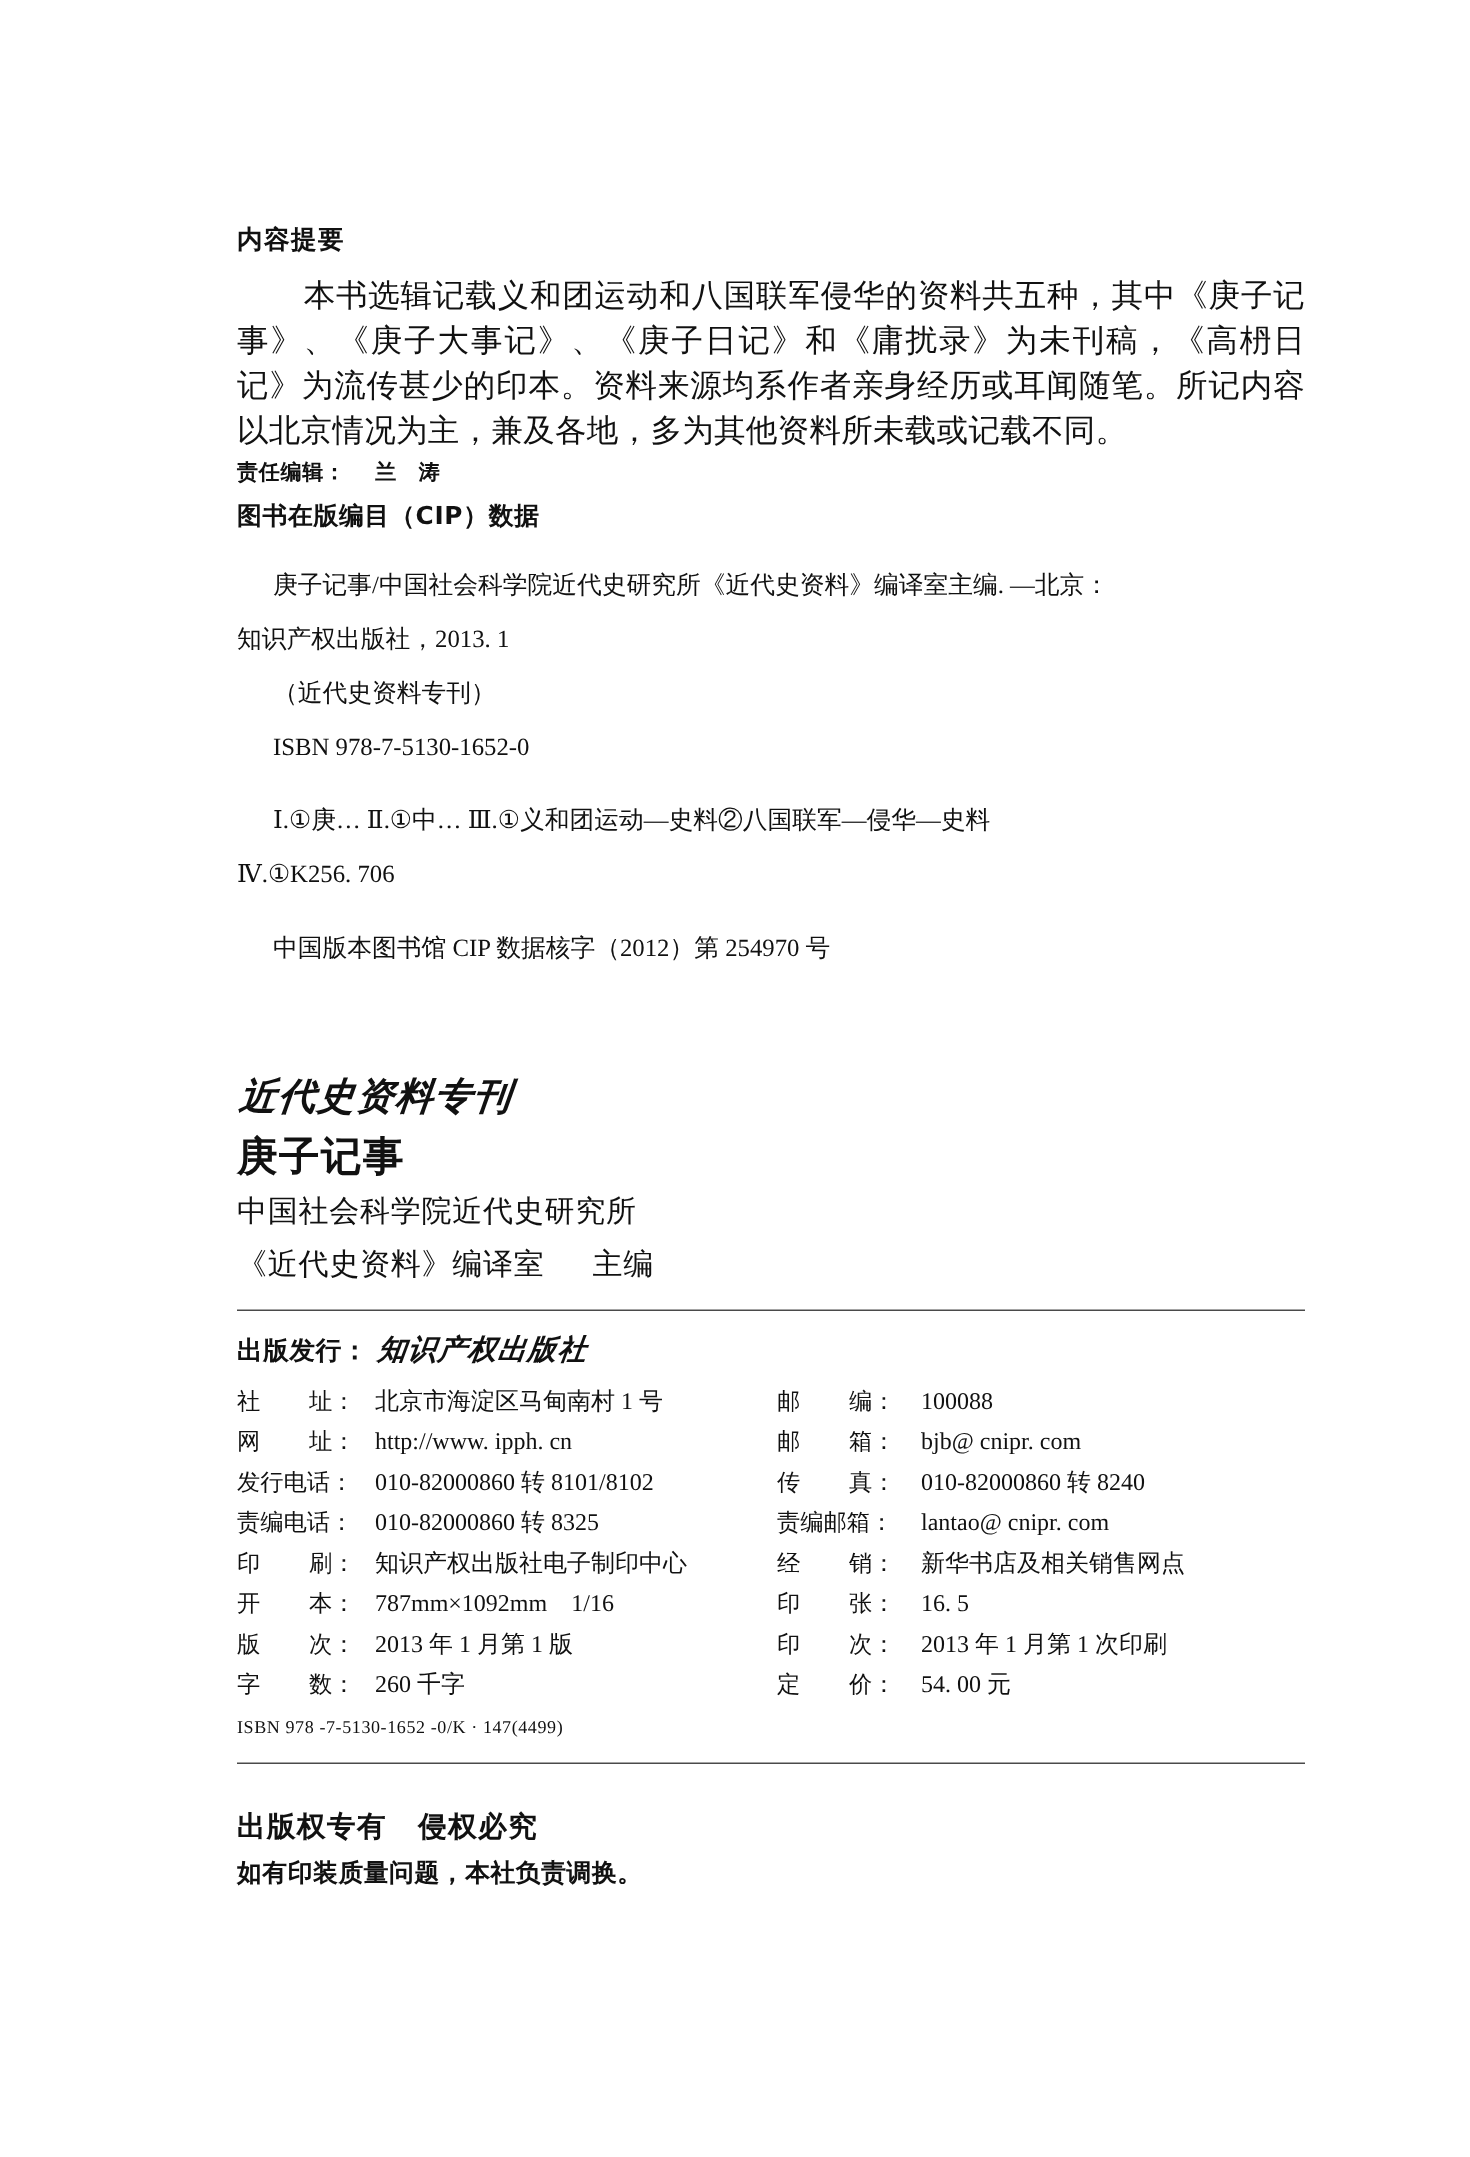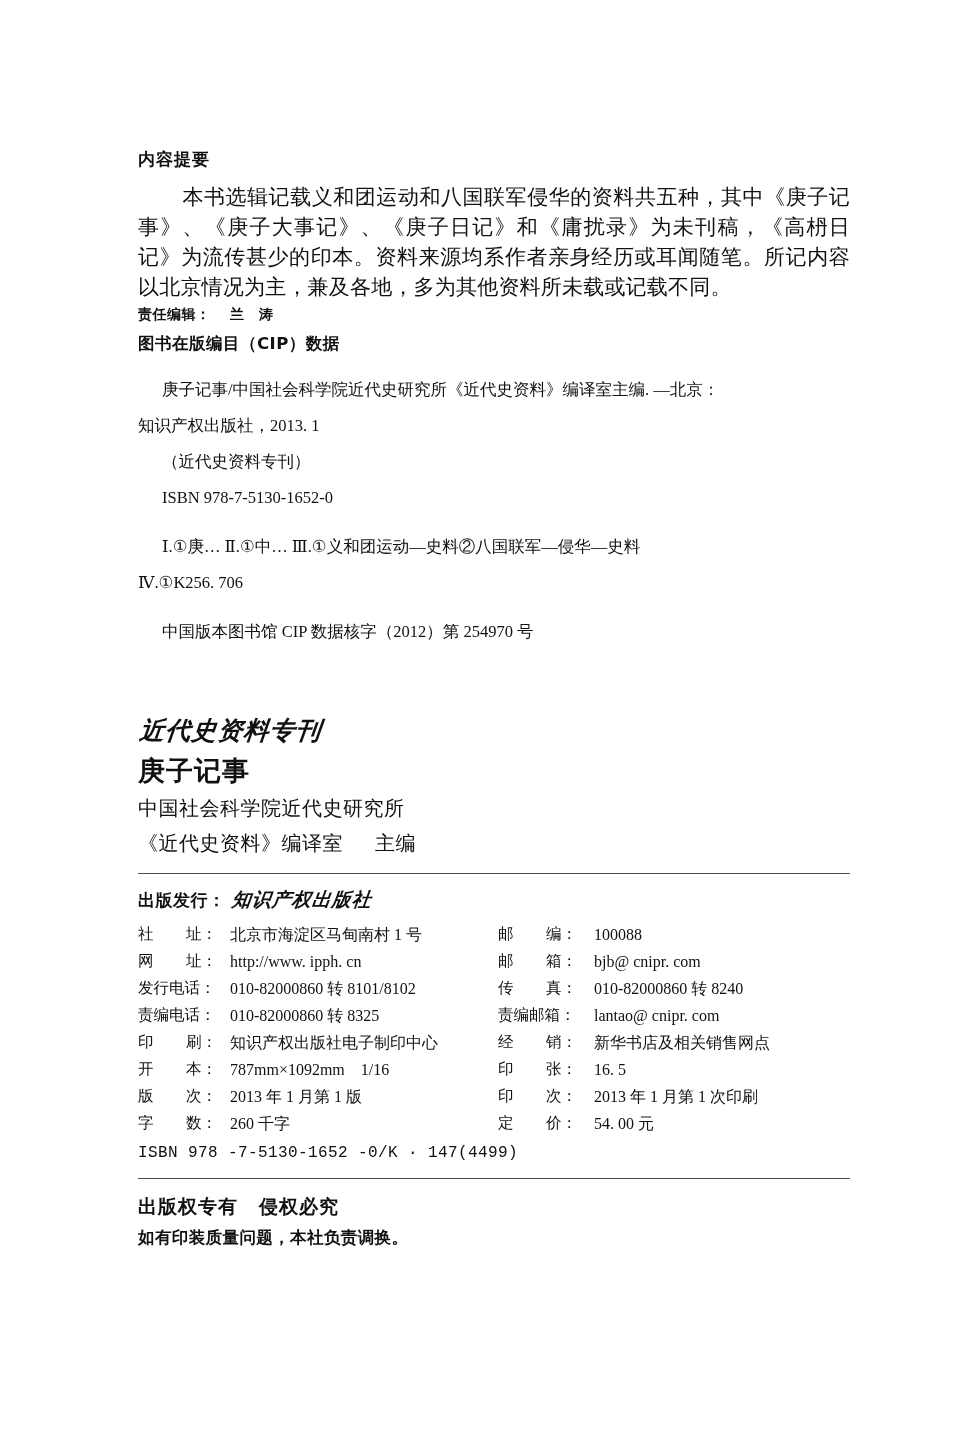--- a/index.html
+++ b/index.html
@@ -10,21 +10,21 @@
   body {
     width: 980px;
     height: 1438px;
     font-family: "Liberation Serif", "DejaVu Serif", serif;
     color: #111111;
     position: relative;
     overflow: hidden;
   }
   .page {
     position: absolute;
-    left: 138px;
+    left: 158px;
     top: 0;
     width: 712px;
     height: 1100px;
   }
 
   
   .section-title {
     font-family: "DejaVu Sans", "Liberation Sans", sans-serif;
     font-weight: bold;
     font-size: 17px;
@@ -146,33 +146,33 @@
   td.val {
     font-family: "Liberation Serif", "DejaVu Serif", serif;
     font-size: 16px;
     padding-right: 10px;
   }
   td.col-left-val { width: 268px; }
   td.lbl2 { width: 96px; }
 
   .isbn-line {
     margin-top: 7px;
-    font-family: Liberation Mono, monospace;
-    font-size: 16px;
+    font-family: Liberation Serif, serif;
+    font-size: 12px;
     letter-spacing: 0.4px;
   }
 
   .rule2 {
     border: none;
     border-top: 1px solid #4a4a4a;
     margin: 16px 0 0 0;
   }
 
   .footer-1 {
-    margin-top: 15px;
+    margin-top: 29px;
     font-family: "DejaVu Sans", "Liberation Sans", sans-serif;
     font-weight: bold;
     font-size: 19px;
     letter-spacing: 1px;
   }
   .footer-1 .gap { display: inline-block; width: 1.1em; }
   .footer-2 {
     margin-top: 7px;
     font-family: Liberation Serif, serif;
     font-weight: bold;

